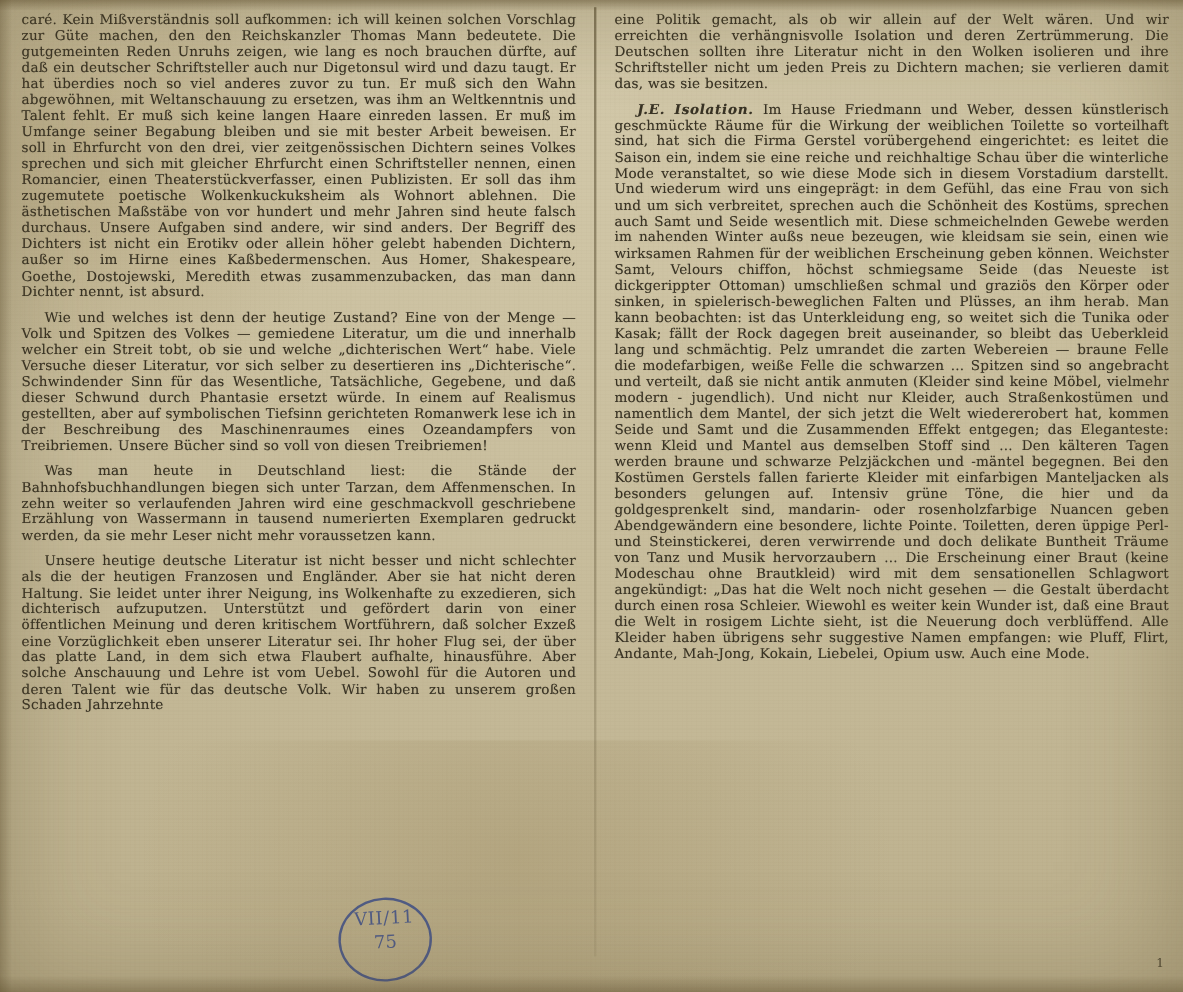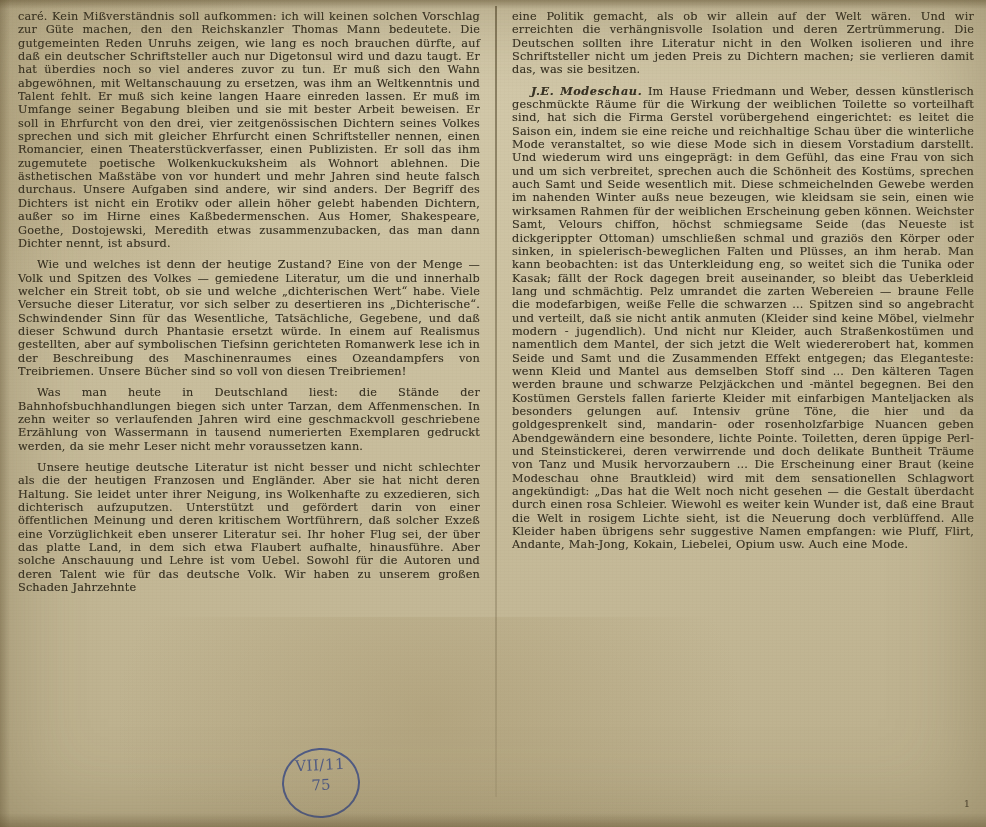--- a/index.html
+++ b/index.html
@@ -174,21 +174,21 @@
       <p class="noindent">caré. Kein Mißverständnis soll aufkommen: ich will keinen solchen Vorschlag zur Güte machen, den den Reichskanzler Thomas Mann bedeutete. Die gutgemeinten Reden Unruhs zeigen, wie lang es noch brauchen dürfte, auf daß ein deutscher Schriftsteller auch nur Digetonsul wird und dazu taugt. Er hat überdies noch so viel anderes zuvor zu tun. Er muß sich den Wahn abgewöhnen, mit Weltanschauung zu ersetzen, was ihm an Weltkenntnis und Talent fehlt. Er muß sich keine langen Haare einreden lassen. Er muß im Umfange seiner Begabung bleiben und sie mit bester Arbeit beweisen. Er soll in Ehrfurcht von den drei, vier zeitgenössischen Dichtern seines Volkes sprechen und sich mit gleicher Ehrfurcht einen Schriftsteller nennen, einen Romancier, einen Theaterstückverfasser, einen Publizisten. Er soll das ihm zugemutete poetische Wolkenkuckuksheim als Wohnort ablehnen. Die ästhetischen Maßstäbe von vor hundert und mehr Jahren sind heute falsch durchaus. Unsere Aufgaben sind andere, wir sind anders. Der Begriff des Dichters ist nicht ein Erotikv oder allein höher gelebt habenden Dichtern, außer so im Hirne eines Kaßbedermenschen. Aus Homer, Shakespeare, Goethe, Dostojewski, Meredith etwas zusammenzubacken, das man dann Dichter nennt, ist absurd.</p>
       <p>Wie und welches ist denn der heutige Zustand? Eine von der Menge — Volk und Spitzen des Volkes — gemiedene Literatur, um die und innerhalb welcher ein Streit tobt, ob sie und welche „dichterischen Wert“ habe. Viele Versuche dieser Literatur, vor sich selber zu desertieren ins „Dichterische“. Schwindender Sinn für das Wesentliche, Tatsächliche, Gegebene, und daß dieser Schwund durch Phantasie ersetzt würde. In einem auf Realismus gestellten, aber auf symbolischen Tiefsinn gerichteten Romanwerk lese ich in der Beschreibung des Maschinenraumes eines Ozeandampfers von Treibriemen. Unsere Bücher sind so voll von diesen Treibriemen!</p>
       <p>Was man heute in Deutschland liest: die Stände der Bahnhofsbuchhandlungen biegen sich unter Tarzan, dem Affenmenschen. In zehn weiter so verlaufenden Jahren wird eine geschmackvoll geschriebene Erzählung von Wassermann in tausend numerierten Exemplaren gedruckt werden, da sie mehr Leser nicht mehr voraussetzen kann.</p>
       <p>Unsere heutige deutsche Literatur ist nicht besser und nicht schlechter als die der heutigen Franzosen und Engländer. Aber sie hat nicht deren Haltung. Sie leidet unter ihrer Neigung, ins Wolkenhafte zu exzedieren, sich dichterisch aufzuputzen. Unterstützt und gefördert darin von einer öffentlichen Meinung und deren kritischem Wortführern, daß solcher Exzeß eine Vorzüglichkeit eben unserer Literatur sei. Ihr hoher Flug sei, der über das platte Land, in dem sich etwa Flaubert aufhalte, hinausführe. Aber solche Anschauung und Lehre ist vom Uebel. Sowohl für die Autoren und deren Talent wie für das deutsche Volk. Wir haben zu unserem großen Schaden Jahrzehnte</p>
     </div>
 
     <div class="column right ink">
       <p class="noindent">eine Politik gemacht, als ob wir allein auf der Welt wären. Und wir erreichten die verhängnisvolle Isolation und deren Zertrümmerung. Die Deutschen sollten ihre Literatur nicht in den Wolken isolieren und ihre Schriftsteller nicht um jeden Preis zu Dichtern machen; sie verlieren damit das, was sie besitzen.</p>
       <p>
         <span class="heading-run">J.E.</span>
-        <span class="heading-run">Modeschau.</span>
+        <span class="heading-run">Isolation.</span>
         <span>Im Hause Friedmann und Weber, dessen künstlerisch geschmückte Räume für die Wirkung der weiblichen Toilette so vorteilhaft sind, hat sich die Firma Gerstel vorübergehend eingerichtet: es leitet die Saison ein, indem sie eine reiche und reichhaltige Schau über die winterliche Mode veranstaltet, so wie diese Mode sich in diesem Vorstadium darstellt. Und wiederum wird uns eingeprägt: in dem Gefühl, das eine Frau von sich und um sich verbreitet, sprechen auch die Schönheit des Kostüms, sprechen auch Samt und Seide wesentlich mit. Diese schmeichelnden Gewebe werden im nahenden Winter außs neue bezeugen, wie kleidsam sie sein, einen wie wirksamen Rahmen für der weiblichen Erscheinung geben können. Weichster Samt, Velours chiffon, höchst schmiegsame Seide (das Neueste ist dickgerippter Ottoman) umschließen schmal und graziös den Körper oder sinken, in spielerisch-beweglichen Falten und Plüsses, an ihm herab. Man kann beobachten: ist das Unterkleidung eng, so weitet sich die Tunika oder Kasak; fällt der Rock dagegen breit auseinander, so bleibt das Ueberkleid lang und schmächtig. Pelz umrandet die zarten Webereien — braune Felle die modefarbigen, weiße Felle die schwarzen ... Spitzen sind so angebracht und verteilt, daß sie nicht antik anmuten (Kleider sind keine Möbel, vielmehr modern - jugendlich). Und nicht nur Kleider, auch Straßenkostümen und namentlich dem Mantel, der sich jetzt die Welt wiedererobert hat, kommen Seide und Samt und die Zusammenden Effekt entgegen; das Eleganteste: wenn Kleid und Mantel aus demselben Stoff sind ... Den kälteren Tagen werden braune und schwarze Pelzjäckchen und -mäntel begegnen. Bei den Kostümen Gerstels fallen farierte Kleider mit einfarbigen Manteljacken als besonders gelungen auf. Intensiv grüne Töne, die hier und da goldgesprenkelt sind, mandarin- oder rosenholzfarbige Nuancen geben Abendgewändern eine besondere, lichte Pointe. Toiletten, deren üppige Perl- und Steinstickerei, deren verwirrende und doch delikate Buntheit Träume von Tanz und Musik hervorzaubern ... Die Erscheinung einer Braut (keine Modeschau ohne Brautkleid) wird mit dem sensationellen Schlagwort angekündigt: „Das hat die Welt noch nicht gesehen — die Gestalt überdacht durch einen rosa Schleier. Wiewohl es weiter kein Wunder ist, daß eine Braut die Welt in rosigem Lichte sieht, ist die Neuerung doch verblüffend. Alle Kleider haben übrigens sehr suggestive Namen empfangen: wie Pluff, Flirt, Andante, Mah-Jong, Kokain, Liebelei, Opium usw. Auch eine Mode.</span>
       </p>
     </div>
 
   </div>
 
   <div class="stamp">
     <div class="stamp-inner">
       <div class="stamp-top">
         <span>VII</span><span>/</span><span>11</span>

